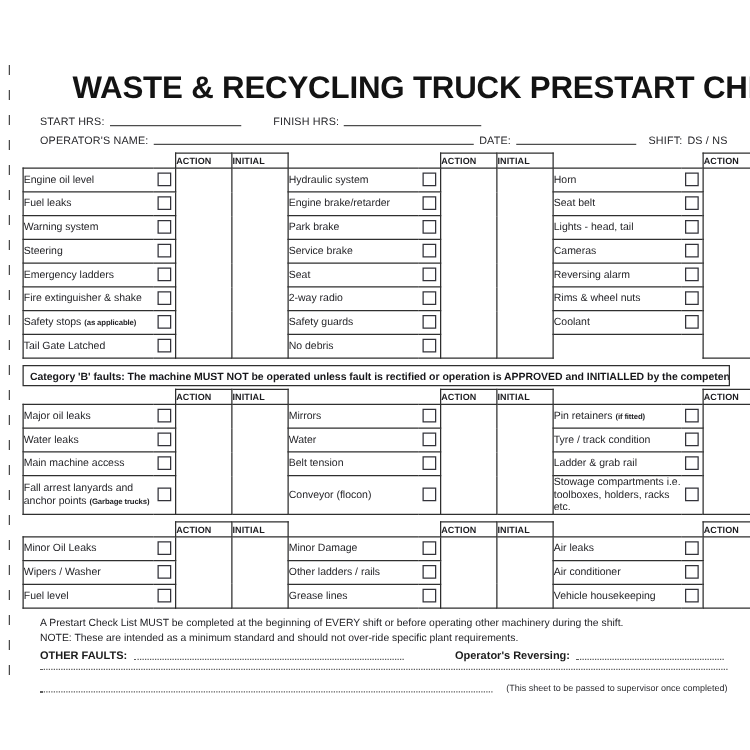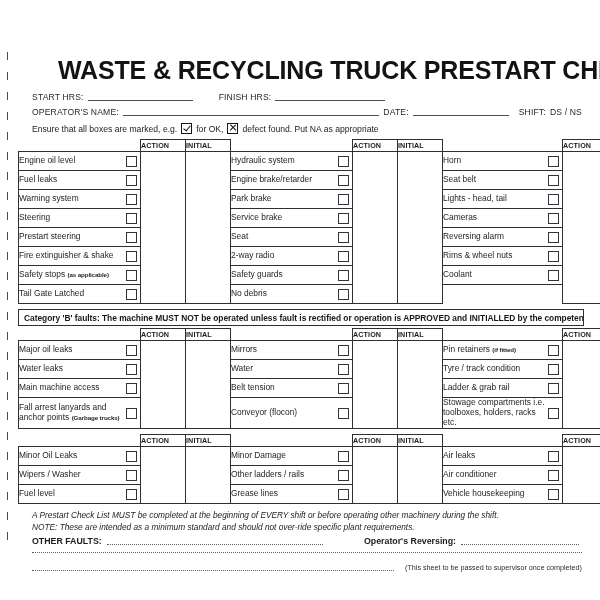--- a/index.html
+++ b/index.html
@@ -187,21 +187,20 @@
   .row-h2 { height: 20px; }
   .empty-cell { border: none !important; }
 
   
   .closing {
     font-size: 8.3px;
     padding: 0 2px 0 14px;
     margin-top: 5px;
     line-height: 1.45;
     color: #1d1d21;
-    font-style: italic;
   }
 
   .faults-row {
     display: flex;
     align-items: flex-end;
     font-size: 8.8px;
     font-weight: bold;
     padding: 0 2px 0 14px;
     margin-top: 3px;
     white-space: nowrap;
@@ -254,27 +253,20 @@
 
     <div class="fieldrow">
       <span class="lbl">OPERATOR'S NAME:</span>
       <span class="rule" style="flex:1 1 auto;"></span>
       <span class="lbl spacer">DATE:</span>
       <span class="rule" style="flex:0 0 96px;"></span>
       <span class="lbl spacer" style="margin-left:6px;">SHIFT:</span>
       <span class="lbl spacer" style="margin-left:4px;">DS / NS</span>
     </div>
 
-    <div class="note-line">
-      <span>Ensure that all boxes are marked, e.g.</span>
-      <span class="tickbox"></span>
-      <span>for OK,</span>
-      <span class="crossbox"></span>
-      <span>defect found. Put NA as appropriate</span>
-    </div>
 
     <div class="cat-block">
       <table class="grid">
         <colgroup>
           <col style="width:104px">
             <col style="width:18px">
             <col style="width:45px">
             <col style="width:45px">
           <col style="width:104px">
             <col style="width:18px">
@@ -329,21 +321,21 @@
         </tr>
         <tr class="row-h">
           <td class="item-cell">Steering</td>
           <td class="box-cell"><span class="chk"></span></td>
           <td class="item-cell">Service brake</td>
           <td class="box-cell"><span class="chk"></span></td>
           <td class="item-cell">Cameras</td>
           <td class="box-cell"><span class="chk"></span></td>
         </tr>
         <tr class="row-h">
-          <td class="item-cell">Prestart steering</td>
+          <td class="item-cell">Emergency ladders</td>
           <td class="box-cell"><span class="chk"></span></td>
           <td class="item-cell">Seat</td>
           <td class="box-cell"><span class="chk"></span></td>
           <td class="item-cell">Reversing alarm</td>
           <td class="box-cell"><span class="chk"></span></td>
         </tr>
         <tr class="row-h">
           <td class="item-cell">Fire extinguisher &amp; shake</td>
           <td class="box-cell"><span class="chk"></span></td>
           <td class="item-cell">2-way radio</td>

